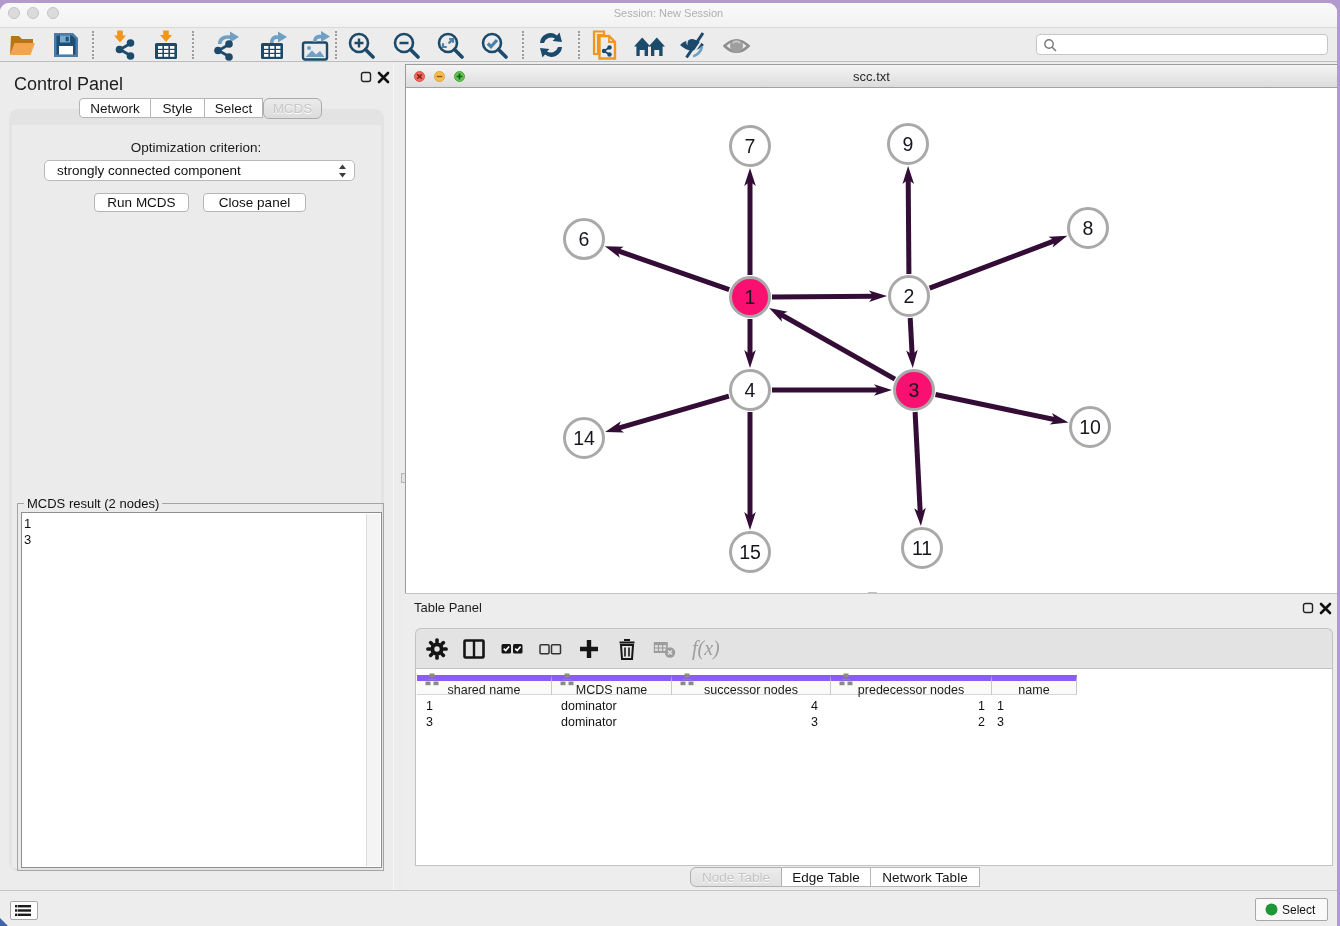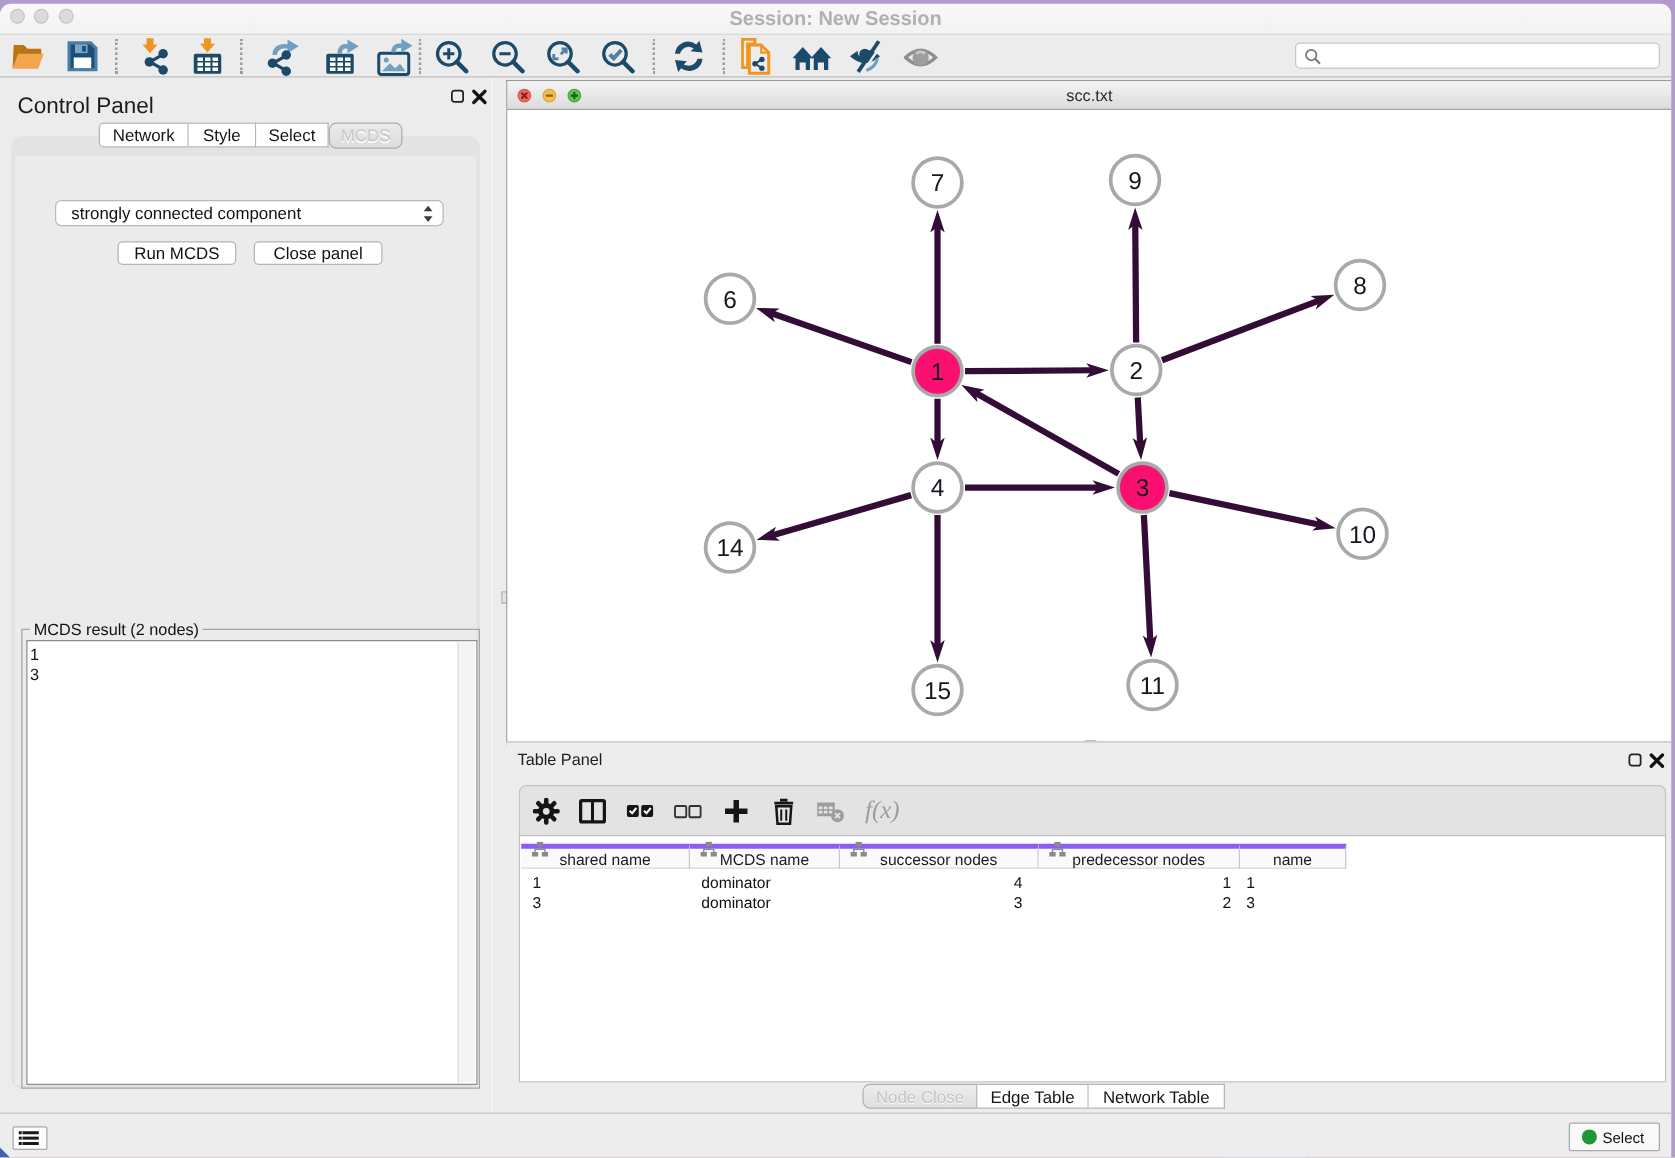--- a/index.html
+++ b/index.html
@@ -1,21 +1,21 @@
 <!DOCTYPE html>
 <html><head>
 <meta charset="utf-8">
 <style>
 * { margin:0; padding:0; box-sizing:border-box; }
 html,body { width:1340px; height:926px; overflow:hidden; }
 body { font-family:"Liberation Sans", sans-serif; background:#b29ace; position:relative; }
 #win { position:absolute; left:0; top:3px; width:1337px; height:923px; background:#ececec; border-radius:9px 9px 0 0; overflow:hidden; }
 #titlebar { position:absolute; left:0; top:0; width:1337px; height:25px; background:linear-gradient(#f9f9f9,#f2f2f2); border-bottom:1px solid #d9d9d9; }
 .tl { position:absolute; top:4px; width:12px; height:12px; border-radius:50%; background:#dbdbdb; border:1px solid #c4c4c4; }
-#title-text { position:absolute; top:4px; left:0; width:100%; text-align:center; font-size:16px; color:#b1afb1;font-weight:bold; }
+#title-text { position:absolute; top:4px; left:0; width:100%; text-align:center; font-size:11px; color:#b1afb1; }
 #toolbar { position:absolute; left:0; top:25px; width:1337px; height:34px; background:#ececec; border-bottom:1px solid #bdbdbd; }
 .sep { position:absolute; top:3px; height:28px; width:0; border-left:2px dotted #9d9d9d; }
 .ticon { position:absolute; top:3px; }
 #searchbox { position:absolute; left:1036px; top:6px; width:292px; height:21px; background:#fff; border:1px solid #c6c6c6; border-radius:4px; }
 
 #cpanel { position:absolute; left:0; top:60px; width:392px; height:830px; background:#ececec; }
 #cpanel-hd { position:absolute; left:14px; top:11px; font-size:18px; color:#1d1d1d; }
 .winbtn { position:absolute; font-size:12px; color:#111; }
 .tabs1 { position:absolute; top:35px; height:20px; }
 .tab { position:absolute; top:0; height:20px; background:#fff; border:1px solid #b5b5b5; font-size:13.5px; color:#151515; text-align:center; line-height:19px; }
@@ -33,21 +33,21 @@
 #netwin { position:absolute; left:405px; top:61px; width:932px; height:533px; border:1px solid #9b9b9b; border-right:none; }
 #nettitle { position:absolute; left:0; top:0; width:100%; height:23px; background:linear-gradient(#f4f4f4,#dcdcdc); border-bottom:1px solid #a2a2a2; }
 .tlc { position:absolute; top:5.5px; width:11px; height:11px; border-radius:50%; }
 #nettitle-text { position:absolute; top:4px; width:100%; text-align:center; font-size:13px; color:#2a2a2a; }
 #netcanvas { position:absolute; left:0; top:23px; width:931px; height:505px; background:#fff; }
 
 #tpanel { position:absolute; left:405px; top:590px; width:932px; height:297px; background:#ededed; }
 #tpanel-hd { position:absolute; left:9px; top:7px; font-size:13px; color:#1d1d1d; }
 #ttoolbar { position:absolute; left:10px; top:35px; width:918px; height:40px; background:#e3e3e3; border:1px solid #c2c2c2; border-bottom:none; border-radius:6px 6px 0 0; }
 #twhite { position:absolute; left:10px; top:75px; width:918px; height:198px; background:#fff; border:1px solid #c2c2c2; }
-.thcell { position:absolute; top:6px; height:20px; background:#fafafa; border-right:1px solid #c9c9c9; border-top:4px solid #8b5cf6; border-bottom:1px solid #d7d7d7; font-size:12.5px; color:#1b1b1b; text-align:center; line-height:19px; }
+.thcell { position:absolute; top:6px; height:20px; background:#fafafa; border-right:1px solid #c9c9c9; border-top:6px solid #8b5cf6; border-bottom:1px solid #d7d7d7; font-size:12.5px; color:#1b1b1b; text-align:center; line-height:19px; }
 .trow { position:absolute; font-size:12.5px; color:#111; }
 .tabs2 { position:absolute; top:274px; height:20px; }
 
 #statusbar { position:absolute; left:0; top:887px; width:1337px; height:36px; background:#ededed; border-top:1px solid #c4c4c4; }
 #listbtn { position:absolute; left:10px; top:10px; width:28px; height:19px; background:#fdfdfd; border:1px solid #a8a8a8; border-radius:2px; }
 #membtn { position:absolute; left:1255px; top:7px; width:73px; height:23px; background:#f9f9f9; border:1px solid #a8a8a8; border-radius:2px; font-size:12px; color:#111; }
 #bl-wedge { position:absolute; left:0; bottom:0; width:0; height:0; border-bottom:8px solid #3d65a8; border-right:8px solid transparent; }
 </style>
 </head>
 <body>
@@ -201,20 +201,21 @@
       </svg>
     <div id="cbody">
         <div id="cbody-in"></div>
       </div>
     <div class="tabs1">
       <div class="tab" style="left:79px;width:72px;border-radius:4px 0 0 4px;">Network</div>
       <div class="tab" style="left:151px;width:54px;border-left:none;">Style</div>
       <div class="tab" style="left:205px;width:58px;border-left:none;text-align:center;">Select</div>
       <div class="tab" style="left:263px;width:59px;height:21px;border-radius:6px;background:linear-gradient(#ebebeb,#dcdcdc);border:1px solid #ababab;color:#c7c7c7;text-shadow:0 1px 0 #fff;">MCDS</div>
     </div>
+    <div id="optlabel">Optimization criterion:</div>
     <div id="dropdown">strongly connected component
       <svg style="position:absolute;right:7px;top:3px;" width="9" height="14" viewBox="0 0 9 14">
           <path d="M4.5 0.5 L8 5 L1 5 Z M4.5 13.5 L8 9 L1 9 Z" fill="#3c3c3c"></path>
         </svg>
     </div>
     <div class="btn" style="left:94px;width:95px;">Run MCDS</div>
     <div class="btn" style="left:203px;width:103px;">Close panel</div>
     <div id="fieldset">
       <div id="fieldlabel">MCDS result (2 nodes)</div>
       <div id="fieldwhite">
@@ -410,21 +411,21 @@
       <div class="trow" style="left:362px;top:30px;width:40px;text-align:right;">4</div>
       <div class="trow" style="left:529px;top:30px;width:40px;text-align:right;">1</div>
       <div class="trow" style="left:581px;top:30px;">1</div>
       <div class="trow" style="left:10px;top:46px;">3</div>
       <div class="trow" style="left:145px;top:46px;">dominator</div>
       <div class="trow" style="left:362px;top:46px;width:40px;text-align:right;">3</div>
       <div class="trow" style="left:529px;top:46px;width:40px;text-align:right;">2</div>
       <div class="trow" style="left:581px;top:46px;">3</div>
     </div>
     <div class="tabs2">
-      <div class="tab" style="left:285px;width:92px;border-radius:6px 0 0 6px;background:linear-gradient(#ececec,#e0e0e0);border-color:#b0b0b0;color:#c3c3c3;text-shadow:0 1px 0 #fff;">Node Close</div>
+      <div class="tab" style="left:285px;width:92px;border-radius:6px 0 0 6px;background:linear-gradient(#ececec,#e0e0e0);border-color:#b0b0b0;color:#c3c3c3;text-shadow:0 1px 0 #fff;">Node Table</div>
       <div class="tab" style="left:377px;width:89px;border-left:none;">Edge Table</div>
       <div class="tab" style="left:466px;width:109px;border-left:none;">Network Table</div>
       <div class="tab" style="left:575px;width:69px;border-left:none;border-radius:0 6px 6px 0;margin-top:40px;">Motifs</div>
     </div>
   </div>
   <div id="statusbar">
     <div id="listbtn">
       <svg width="26" height="17" viewBox="0 0 26 17" style="position:absolute;left:0;top:0;">
         <g fill="#1a1a1a">
             <rect x="7" y="3" width="13" height="2.4"></rect>

